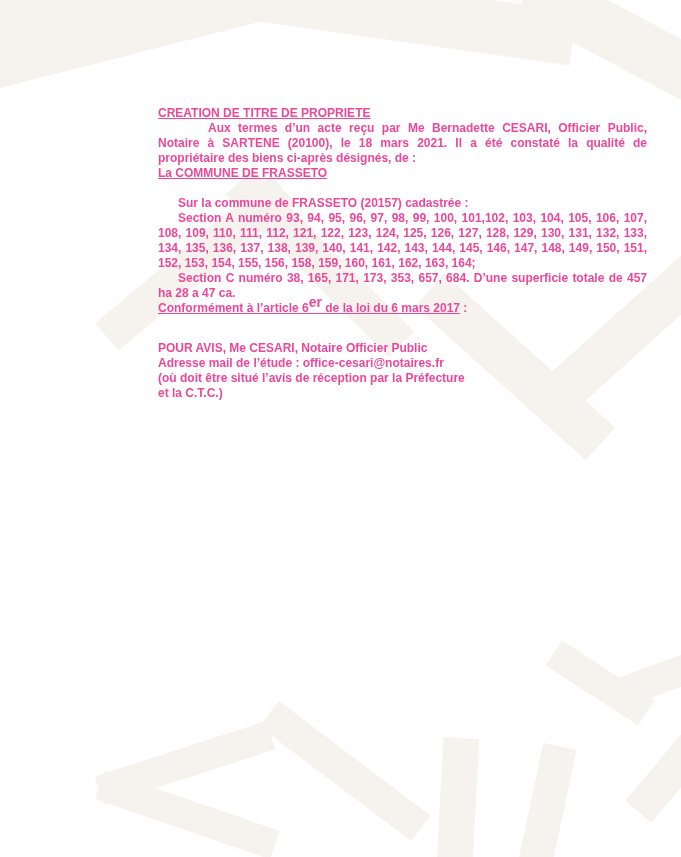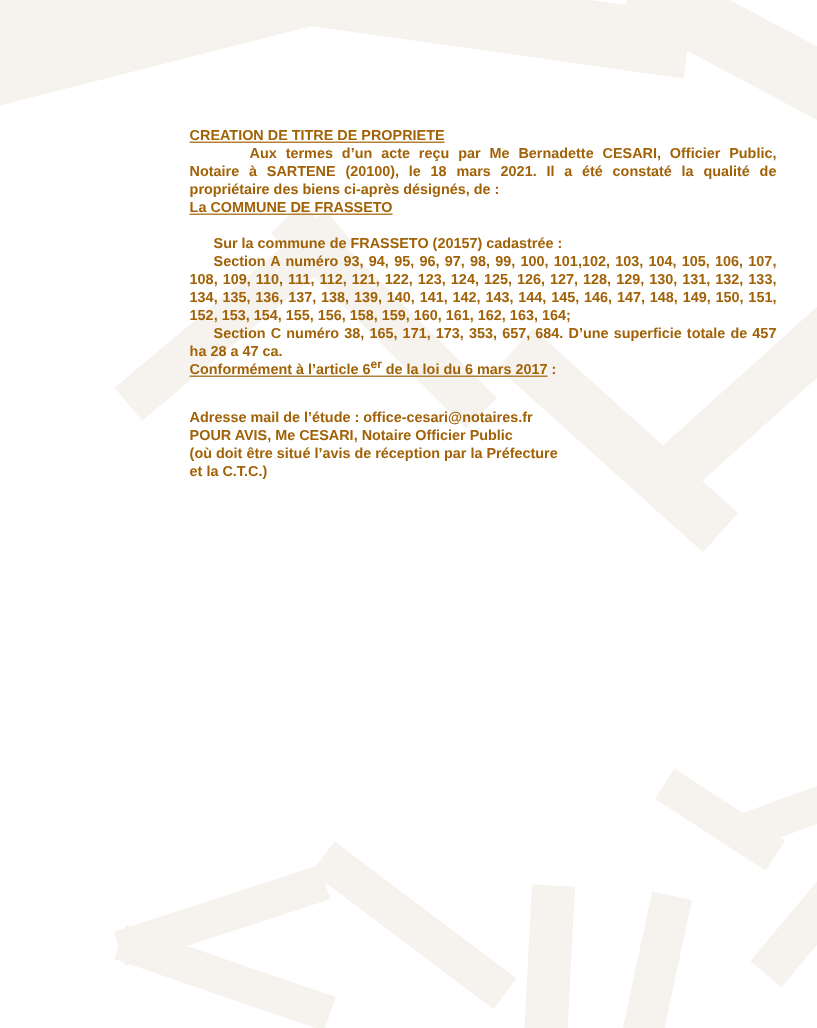--- a/index.html
+++ b/index.html
@@ -1,20 +1,20 @@
 <!DOCTYPE html>
 <html><head>
 <meta charset="utf-8">
 <style>
   html,body { margin:0; padding:0; background:#ffffff; }
   .page {
     position:relative; width:681px; height:857px;
     background:#ffffff; overflow:hidden;
     font-family:"Liberation Sans","DejaVu Sans",sans-serif;
-    font-weight:700; color:#a16207;
+    font-weight:700; color:#ec4899;
     font-size:12px; line-height:15px;
   }
   
   .watermark { position:absolute; inset:0; z-index:1; pointer-events:none; }
   .wm { position:absolute; background:#f6f3ee; }
   .wm-corner { left:0; top:0; width:350px; height:90px;
                clip-path:polygon(0 0, 345px 0, 0 88px); }
   .wm-t1 { left:235px; top:-12px; width:340px; height:54px; transform:rotate(8deg); }
   .wm-t2 { left:515px; top:18px;  width:240px; height:54px; transform:rotate(28deg); }
   .wm-m1 { left:80px;  top:245px; width:230px; height:36px; transform:rotate(-40deg); }
@@ -34,21 +34,21 @@
   .content p, .content h1 { margin:0; padding:0; font-size:12px; line-height:15px; font-weight:700; }
   .title { font-size:12.5px; text-decoration:underline; margin:0 0 10px 20px; }
   .header-block { margin-left:20px; }
   .intro { margin-top:17px; text-indent:50px; text-align:justify; }
   .owner { margin:13px 0 0 20px; text-decoration:underline; }
   .decl  { margin:15px 0 0 20px; }
   .cadastre { margin-top:15px; }
   .cadastre p { text-indent:20px; text-align:justify; }
   .law { margin:8px 0 0 20px; }
   .law .u { text-decoration:underline; }
-  sup { font-size:10px; line-height:0; vertical-align:super; }
+  sup { font-size:14px; line-height:0; vertical-align:super; }
   .quote p { font-style:italic; text-indent:20px; text-align:justify; }
   .footer-block { margin-top:25px; white-space:nowrap; }
   .f-main { margin-left:141px; }
   .f-last { margin-left:102px; }
 </style>
 </head>
 <body>
 
 <div class="page">
 
@@ -85,20 +85,20 @@
       <p>Section A numéro 93, 94, 95, 96, 97, 98, 99, 100, 101,102, 103, 104, 105, 106, 107, 108, 109, 110, 111, 112, 121, 122, 123, 124, 125, 126, 127, 128, 129, 130, 131, 132, 133, 134, 135, 136, 137, 138, 139, 140, 141, 142, 143, 144, 145, 146, 147, 148, 149, 150, 151, 152, 153, 154, 155, 156, 158, 159, 160, 161, 162, 163, 164;</p>
       <p>Section C numéro 38, 165, 171, 173, 353, 657, 684. D’une superficie totale de 457 ha 28 a 47 ca.</p>
     </div>
 
     <p class="law"><span class="u"><span>Conformément à l’article 6</span><sup>er</sup><span> de la loi du 6 mars 2017</span></span><span> :</span></p>
 
     <div class="quote">
     </div>
 
     <div class="footer-block">
+      <p class="f-main">POUR AVIS, Me CESARI, Notaire Officier Public</p>
       <p class="f-main">Adresse mail de l’étude : office-cesari@notaires.fr</p>
-      <p class="f-main">POUR AVIS, Me CESARI, Notaire Officier Public</p>
       <p class="f-main">(où doit être situé l’avis de réception par la Préfecture</p>
       <p class="f-last">et la C.T.C.)</p>
     </div>
 
   </div>
 </div>
 
 </body></html>

